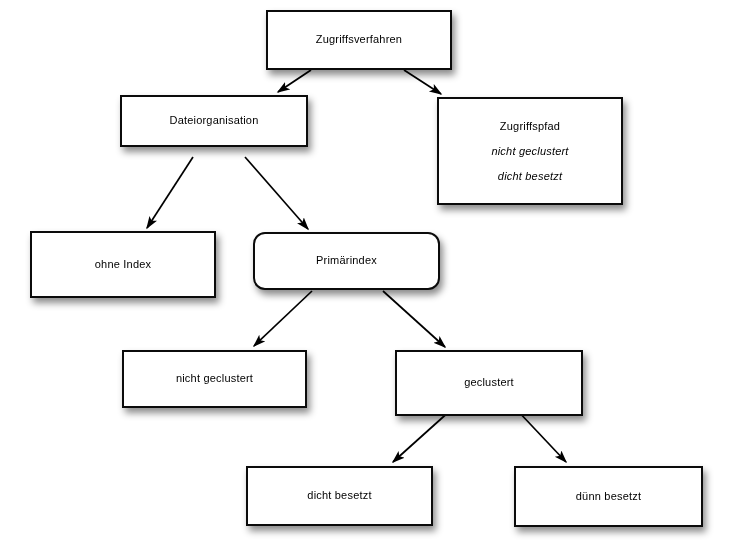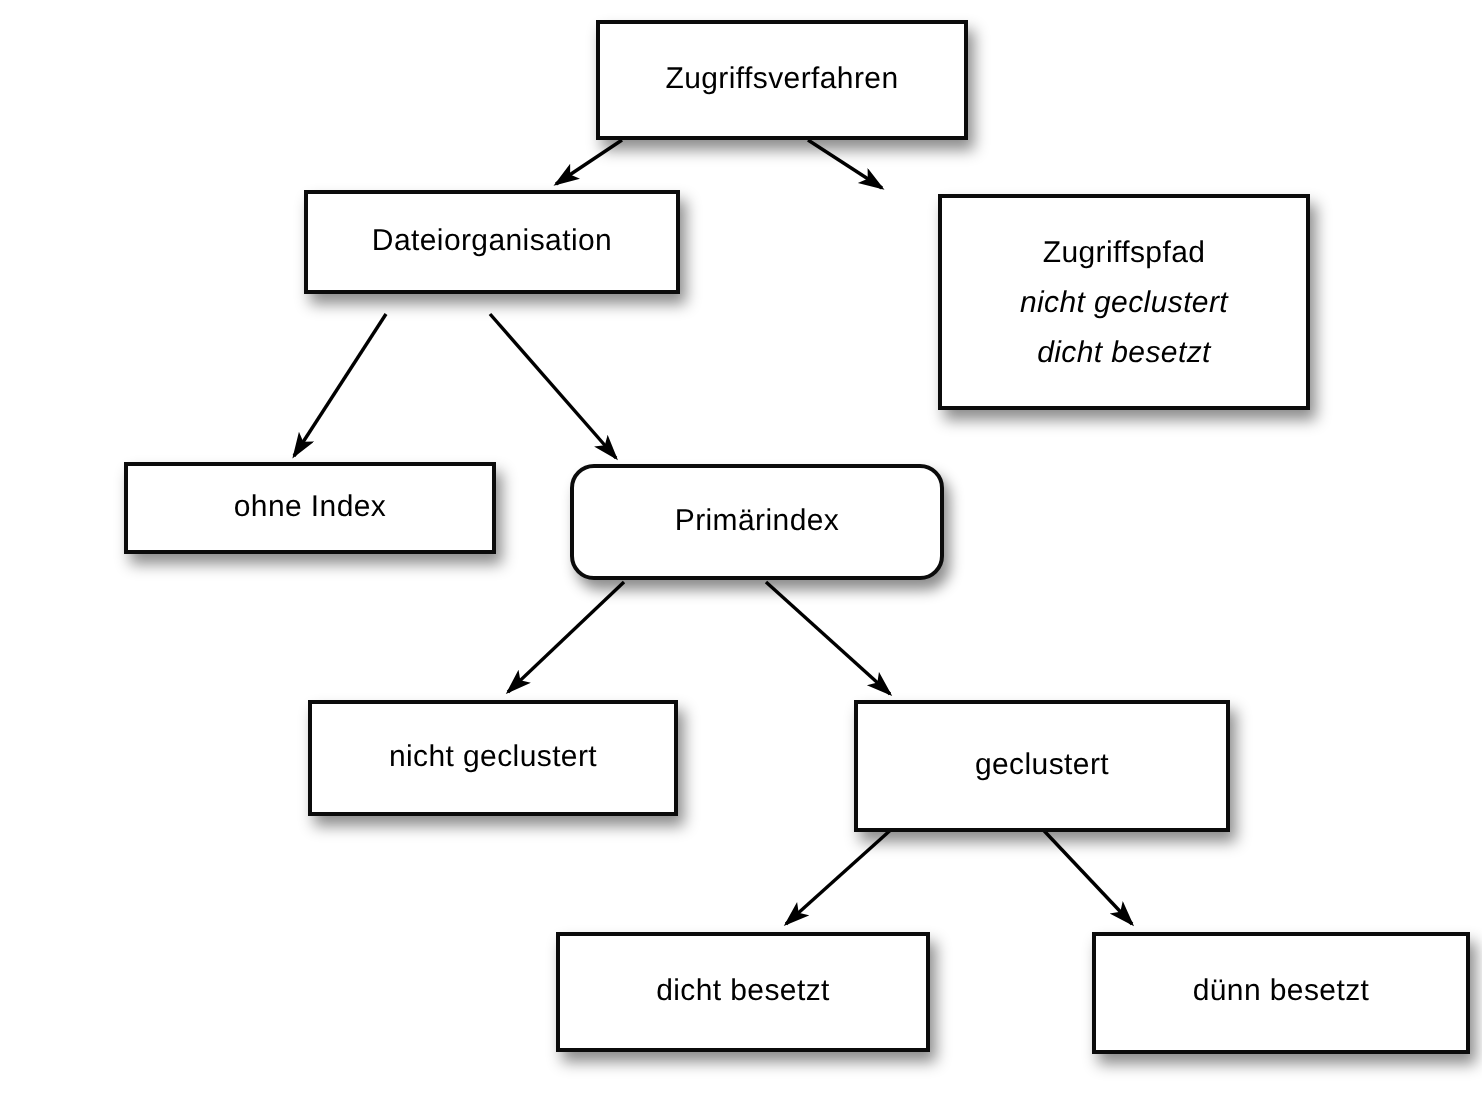--- a/index.html
+++ b/index.html
@@ -21,38 +21,37 @@
     position: absolute;
     box-sizing: border-box;
     background: #ffffff;
     border: 2.5px solid #0b0b0b;
     box-shadow: 3px 5px 7px rgba(0,0,0,0.45);
     display: flex;
     align-items: center;
     justify-content: center;
     text-align: center;
     color: #000000;
-    font-size: 15px;
+    font-size: 11px;
     letter-spacing: 0.2px;
     line-height: 1.25;
-    margin-left: 32px;
   }
   .node.multi {
     flex-direction: column;
     justify-content: center;
     padding: 20px 6px;
     line-height: 25px;
   }
   .node.multi .ital { font-style: italic; }
 
   
   #n-root            { left: 266px; top: 10px;  width: 186px; height: 60px; }
   #n-dateiorg        { left: 120px; top: 95px;  width: 188px; height: 52px; }
   #n-zugriffspfad    { left: 437px; top: 97px;  width: 186px; height: 108px; }
-  #n-ohne-index      { left: 30px;  top: 231px; width: 186px; height: 46px; }
+  #n-ohne-index      { left: 30px;  top: 231px; width: 186px; height: 67px; }
   #n-primaerindex    { left: 253px; top: 232px; width: 187px; height: 58px; border-radius: 12px; }
   #n-nicht-gecl      { left: 122px; top: 350px; width: 185px; height: 58px; }
   #n-geclustert      { left: 395px; top: 350px; width: 188px; height: 66px; }
   #n-dicht-besetzt   { left: 246px; top: 466px; width: 187px; height: 60px; }
   #n-duenn-besetzt   { left: 514px; top: 466px; width: 189px; height: 61px; }
 </style>
 </head>
 <body>
 
 <div class="canvas">

